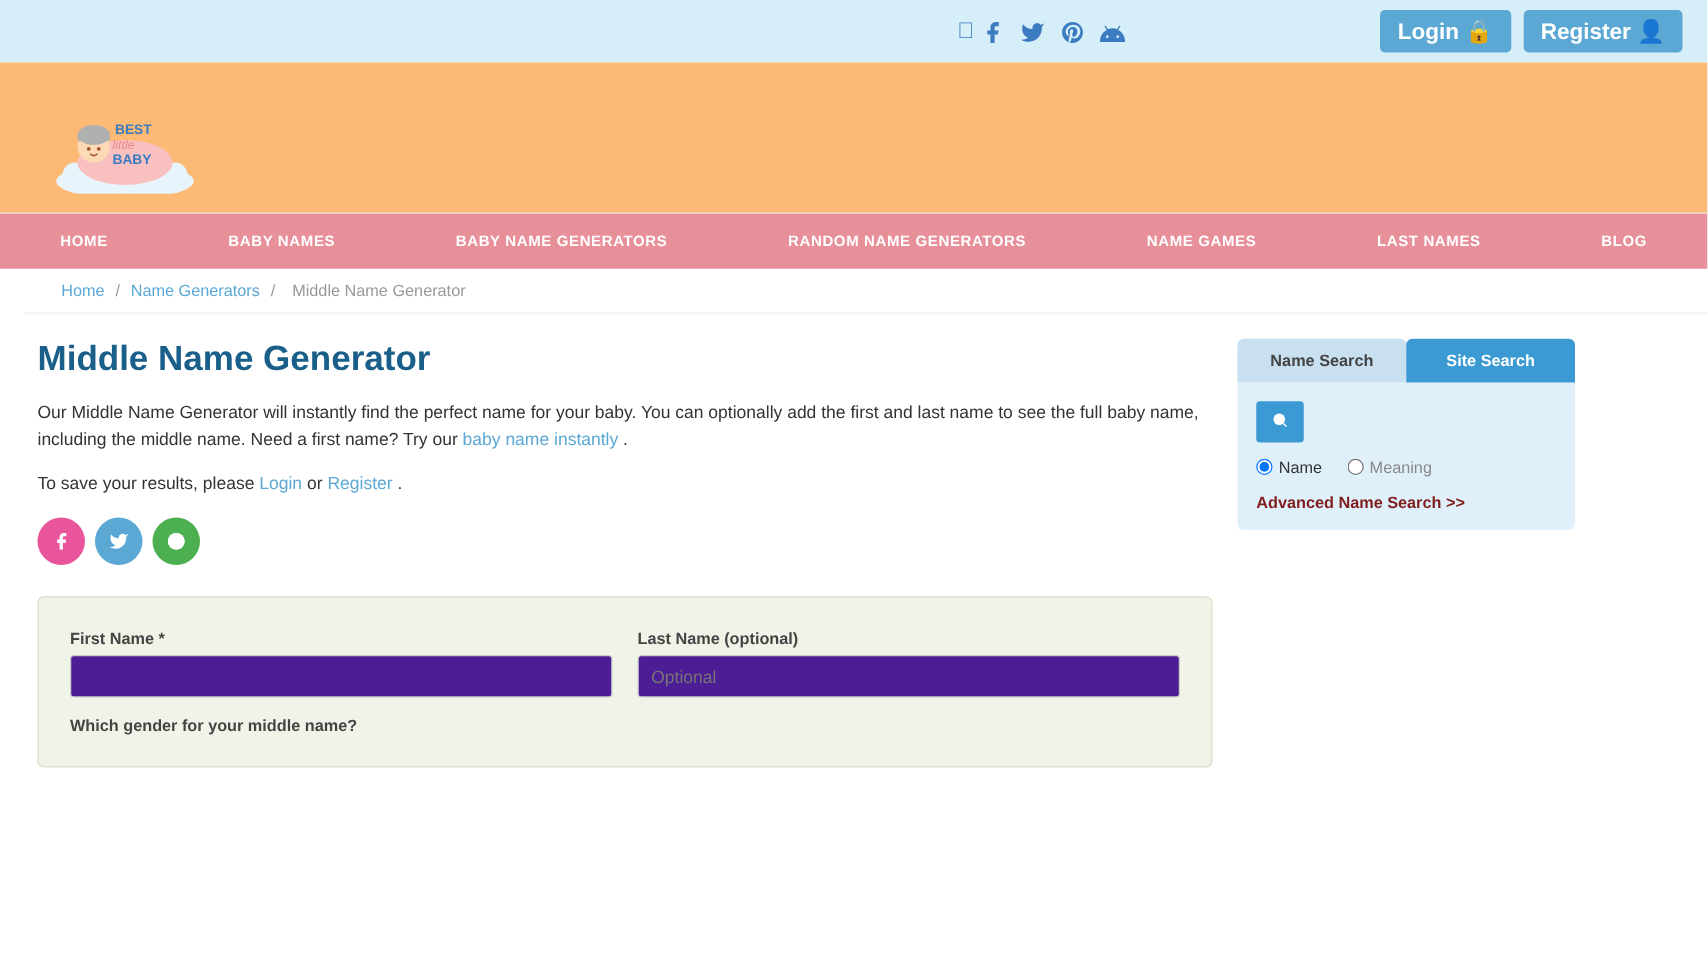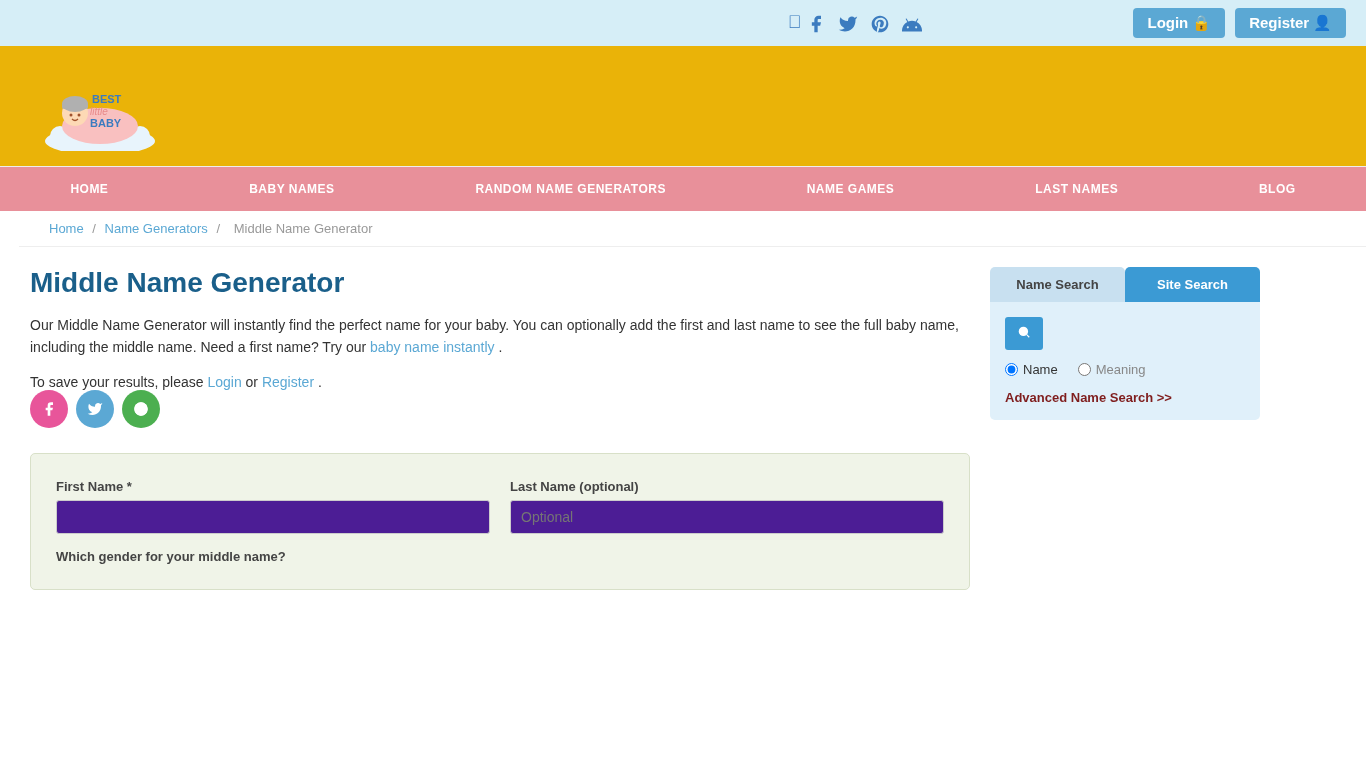--- a/index.html
+++ b/index.html
@@ -14,29 +14,29 @@
       align-items: center;
     }
     .top-bar-icons { display: flex; gap: 12px; align-items: center; justify-content: center; flex: 1; }
     .top-bar-icon { color: #3b7bbf; font-size: 18px; cursor: pointer; }
     .top-bar-buttons { display: flex; gap: 10px; }
     .btn-login, .btn-register {
       padding: 6px 14px;
       border: none;
       border-radius: 4px;
       cursor: pointer;
-      font-size: 15px;
+      font-size: 18px;
       font-weight: bold;
     }
     .btn-login { background: #5ba8d4; color: #fff; }
     .btn-register { background: #5ba8d4; color: #fff; }
 
     
     .header {
-      background: #eab308;
+      background: #fdba74;
       padding: 15px 30px;
       border-bottom: 1px solid #eee;
       min-height: 100px;
       display: flex;
       align-items: center;
     }
     .logo-container { display: flex; align-items: center; }
     .logo-svg-area {
       width: 140px;
       height: 90px;
@@ -91,20 +91,21 @@
     .page-description {
       font-size: 14px;
       line-height: 1.6;
       color: #333;
       margin-bottom: 15px;
     }
     .page-description a { color: #5ba8d4; text-decoration: none; }
     .save-text {
       font-size: 14px;
       color: #333;
+      margin-bottom: 20px;
     }
     .save-text a { color: #5ba8d4; text-decoration: none; }
 
     
     .social-buttons { display: flex; gap: 8px; margin-bottom: 25px; }
     .social-btn {
       width: 38px;
       height: 38px;
       border-radius: 50%;
       border: none;
@@ -269,20 +270,21 @@
       <text x="62" y="42" font-family="Arial" font-weight="bold" font-size="11" fill="#3b7bbf">BEST</text>
       <text x="60" y="54" font-family="Arial" font-style="italic" font-size="10" fill="#e88a8a">little</text>
       <text x="60" y="66" font-family="Arial" font-weight="bold" font-size="11" fill="#3b7bbf">BABY</text>
     </svg>
   </div>
 </div>
 
 <nav class="nav">
   <span class="nav-item">HOME</span>
   <span class="nav-item">BABY NAMES</span>
+  <span class="nav-item">BABY NAME GENERATORS</span>
   <span class="nav-item">RANDOM NAME GENERATORS</span>
   <span class="nav-item">NAME GAMES</span>
   <span class="nav-item">LAST NAMES</span>
   <span class="nav-item">BLOG</span>
 </nav>
 
 <div class="breadcrumb">
   <a href="#">Home</a>
   <span> / </span>
   <a href="#">Name Generators</a>

